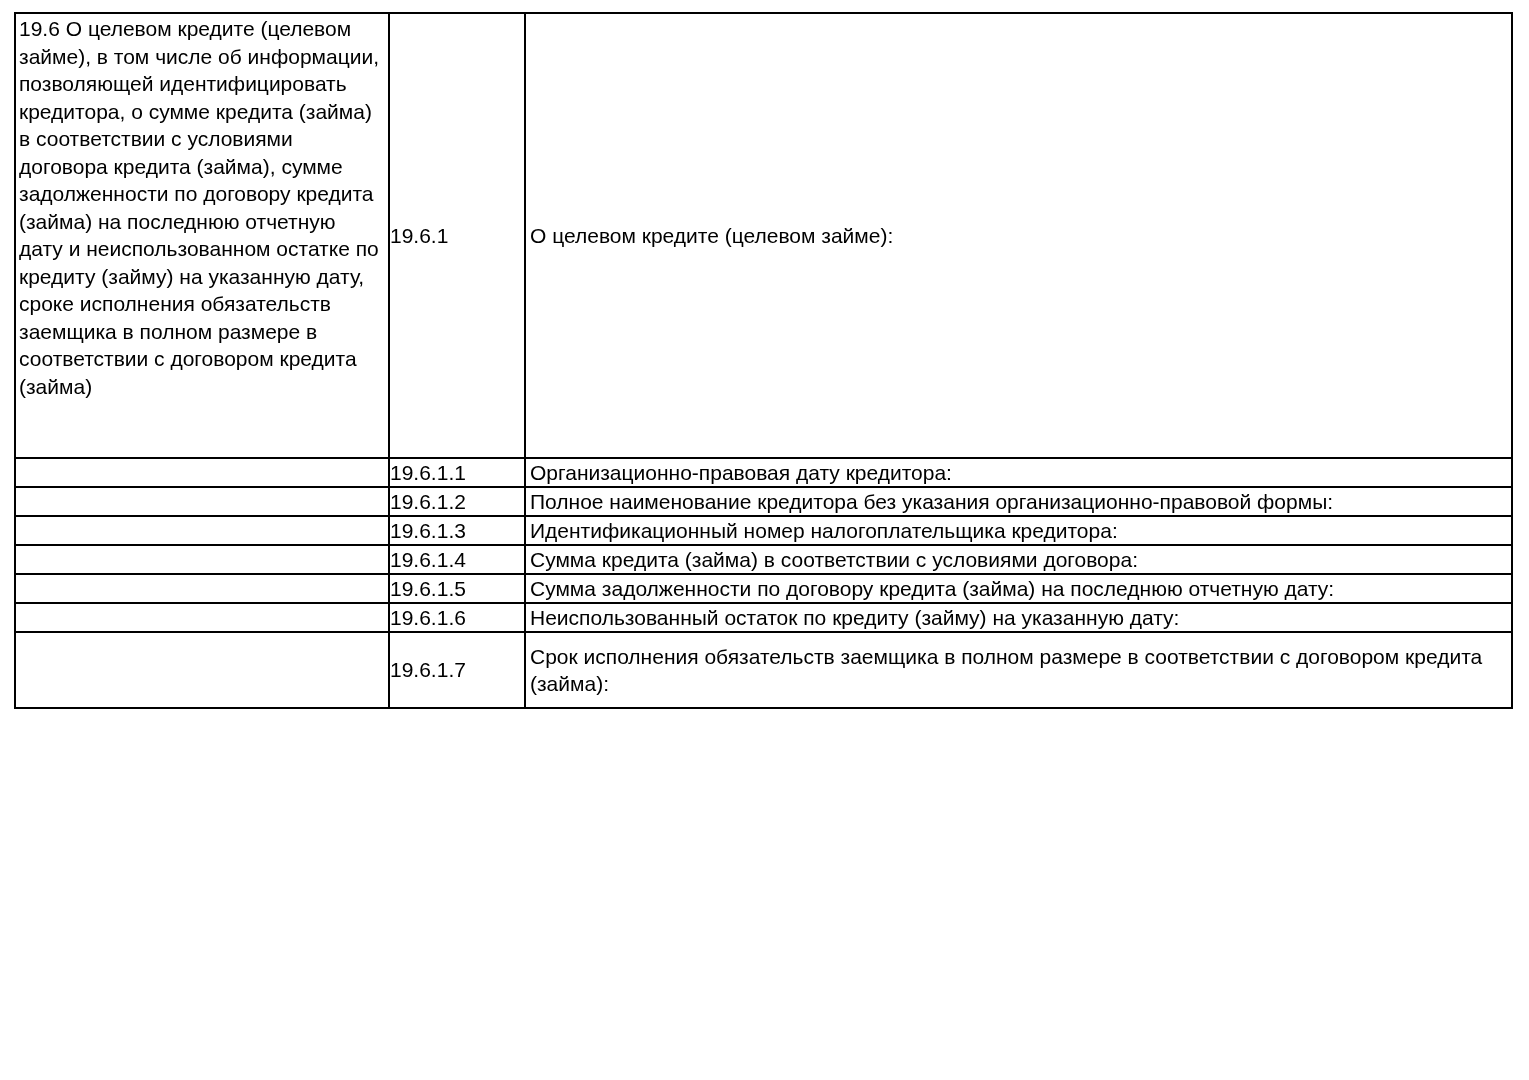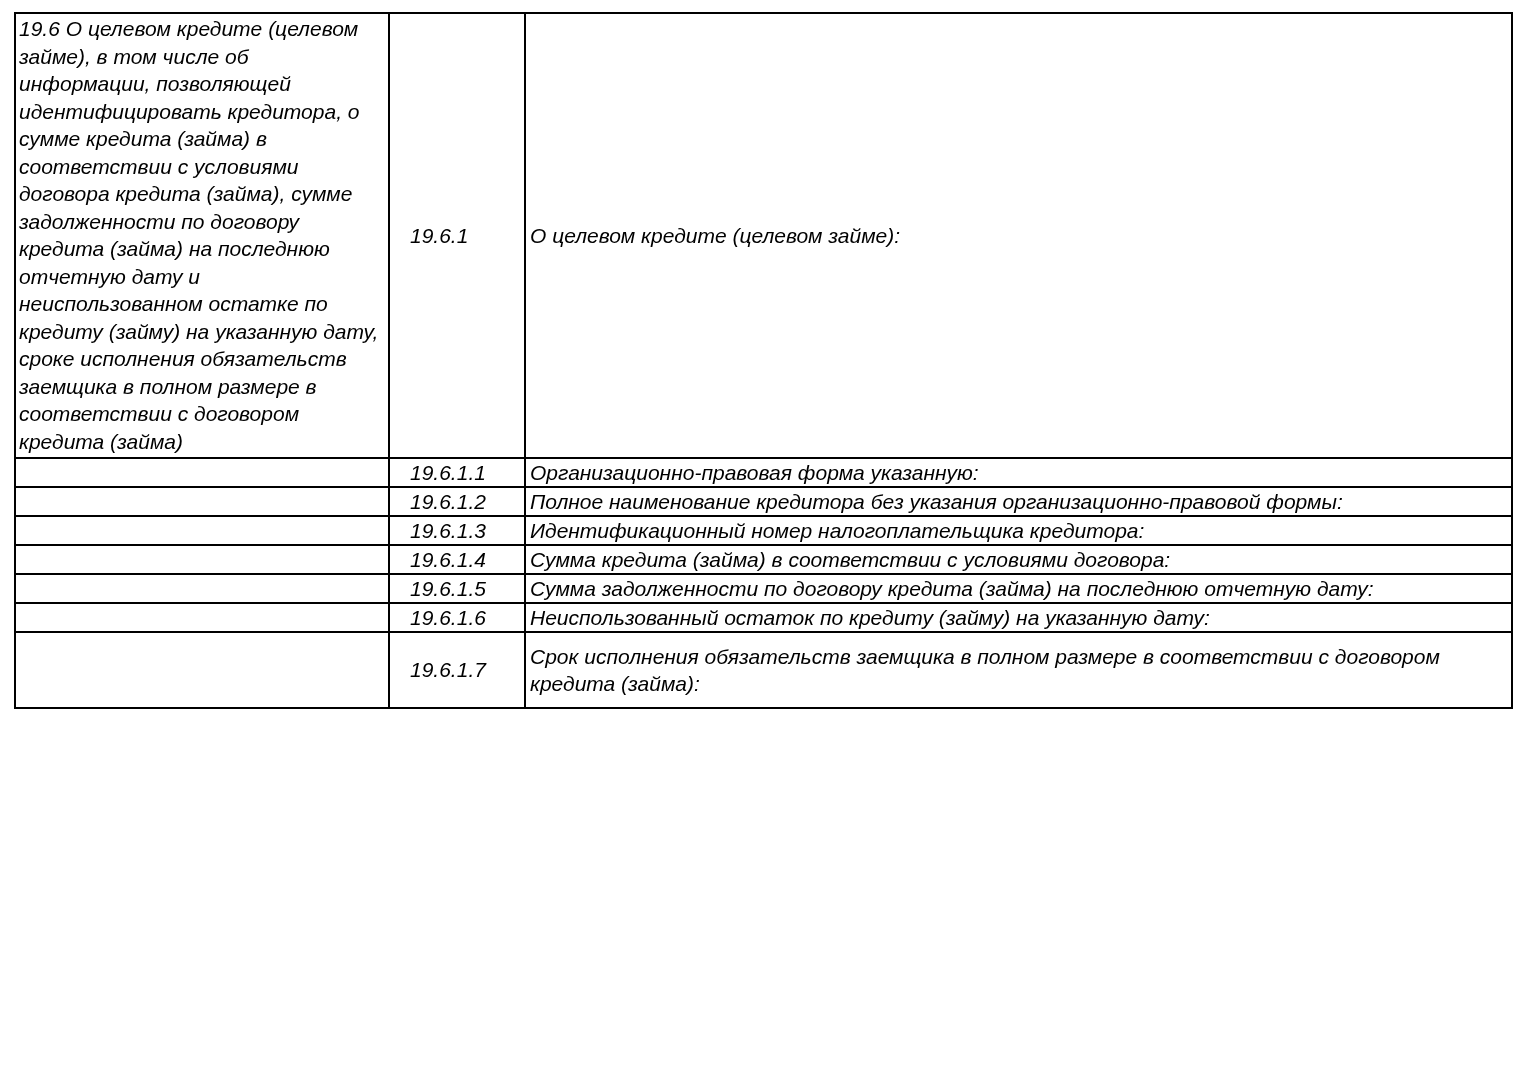--- a/index.html
+++ b/index.html
@@ -26,38 +26,37 @@
     border-collapse: collapse;
     table-layout: fixed;
     background: #ffffff;
   }
   table.decl-table td {
     border: 2px solid #000000;
     font-size: 21px;
     color: #000000;
     overflow: hidden;
     box-sizing: border-box;
-    font-style: italic;
   }
   col.col-section { width: 374px; }
   col.col-code    { width: 136px; }
   col.col-desc    { width: 987px; }
 
   tr.main-row { height: 445px; }
   tr.sub-row  { height: 20px; margin-left: 20px; }
   tr.sub-row-tall { height: 76px; }
 
   td.section-cell {
     vertical-align: top;
     padding: 1px 4px 1px 3px;
     line-height: 27.5px;
   }
   td.code-cell {
     vertical-align: middle;
-    padding: 0 2px 0 20px;
+    padding: 0 2px 0 0;
     line-height: 26px;
   }
   td.desc-cell {
     vertical-align: middle;
     padding: 0 0 0 4px;
     line-height: 27px;
   }
   td.empty-cell {
     vertical-align: middle;
   }
@@ -75,21 +74,21 @@
     <tbody>
       <tr class="main-row">
         <td class="section-cell">19.6 О целевом кредите (целевом займе), в том числе об информации, позволяющей идентифицировать кредитора, о сумме кредита (займа) в соответствии с условиями договора кредита (займа), сумме задолженности по договору кредита (займа) на последнюю отчетную дату и неиспользованном остатке по кредиту (займу) на указанную дату, сроке исполнения обязательств заемщика в полном размере в соответствии с договором кредита (займа)</td>
         <td class="code-cell">19.6.1</td>
         <td class="desc-cell">О целевом кредите (целевом займе):</td>
       </tr>
 
       <tr class="sub-row">
         <td class="empty-cell"></td>
         <td class="code-cell">19.6.1.1</td>
-        <td class="desc-cell">Организационно-правовая форма указанную:</td>
+        <td class="desc-cell">Организационно-правовая дату кредитора:</td>
       </tr>
 
       <tr class="sub-row">
         <td class="empty-cell"></td>
         <td class="code-cell">19.6.1.2</td>
         <td class="desc-cell">Полное наименование кредитора без указания организационно-правовой формы:</td>
       </tr>
 
       <tr class="sub-row">
         <td class="empty-cell"></td>

